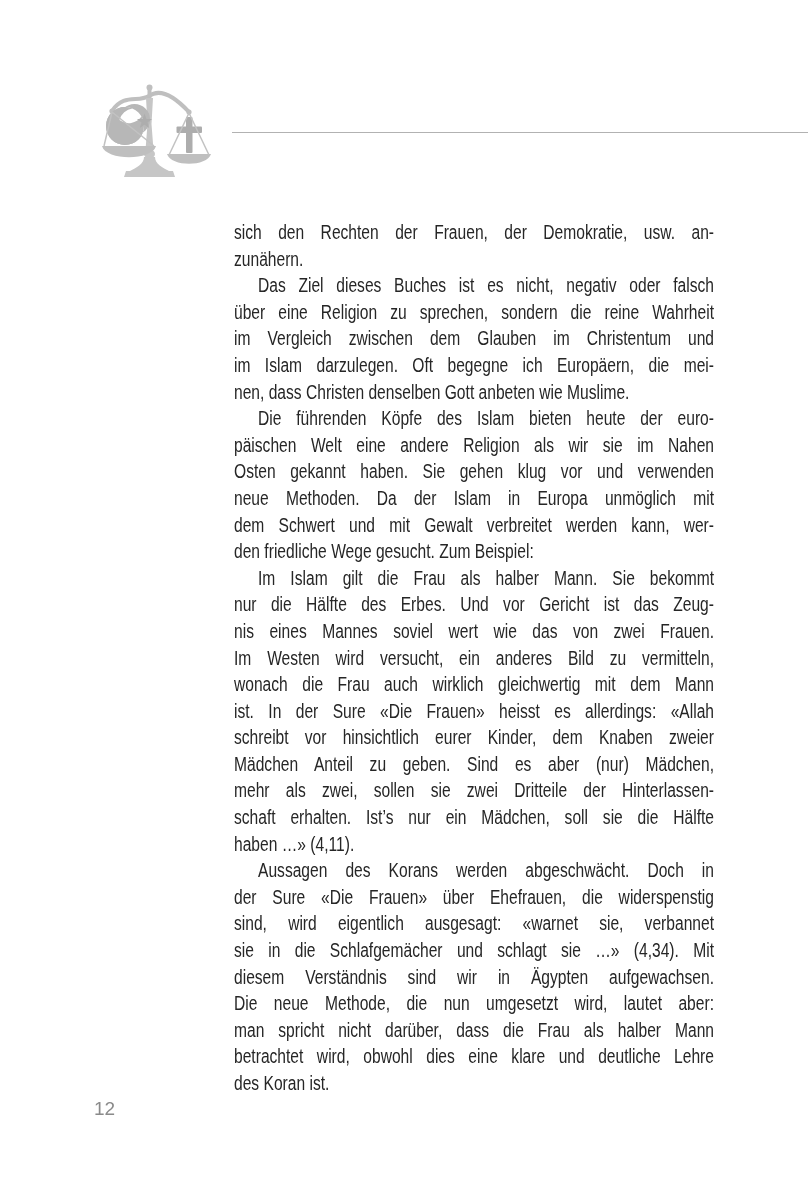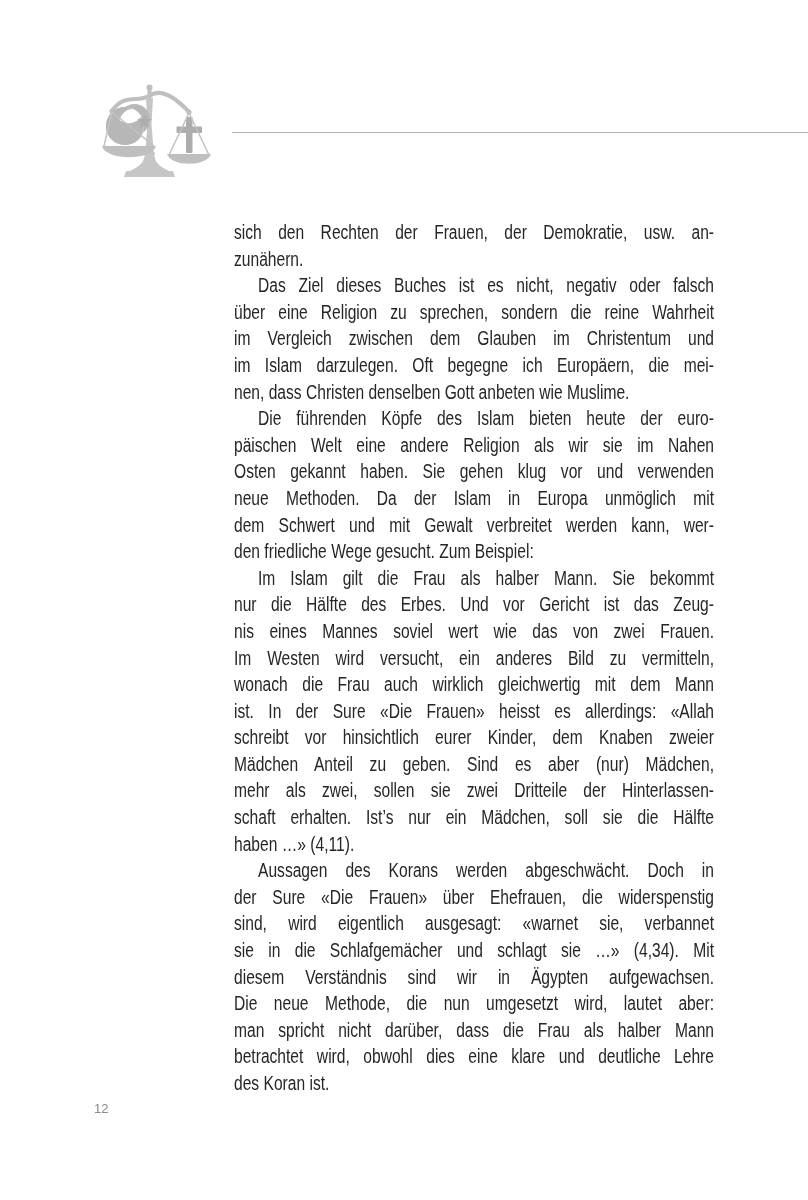--- a/index.html
+++ b/index.html
@@ -44,21 +44,21 @@
   .line.final {
     text-align: left;
     text-align-last: left;
   }
   .line.indent {
     text-indent: 30px;
   }
   .pagenum {
     position: absolute;
     left: 94px; top: 1099px;
-    font-size: 13px;
+    font-size: 19px;
     line-height: 20px;
     color: #8a8a8a;
   }
 </style>
 </head>
 <body>
 
 <div class="page">
 
   <div class="logo">

